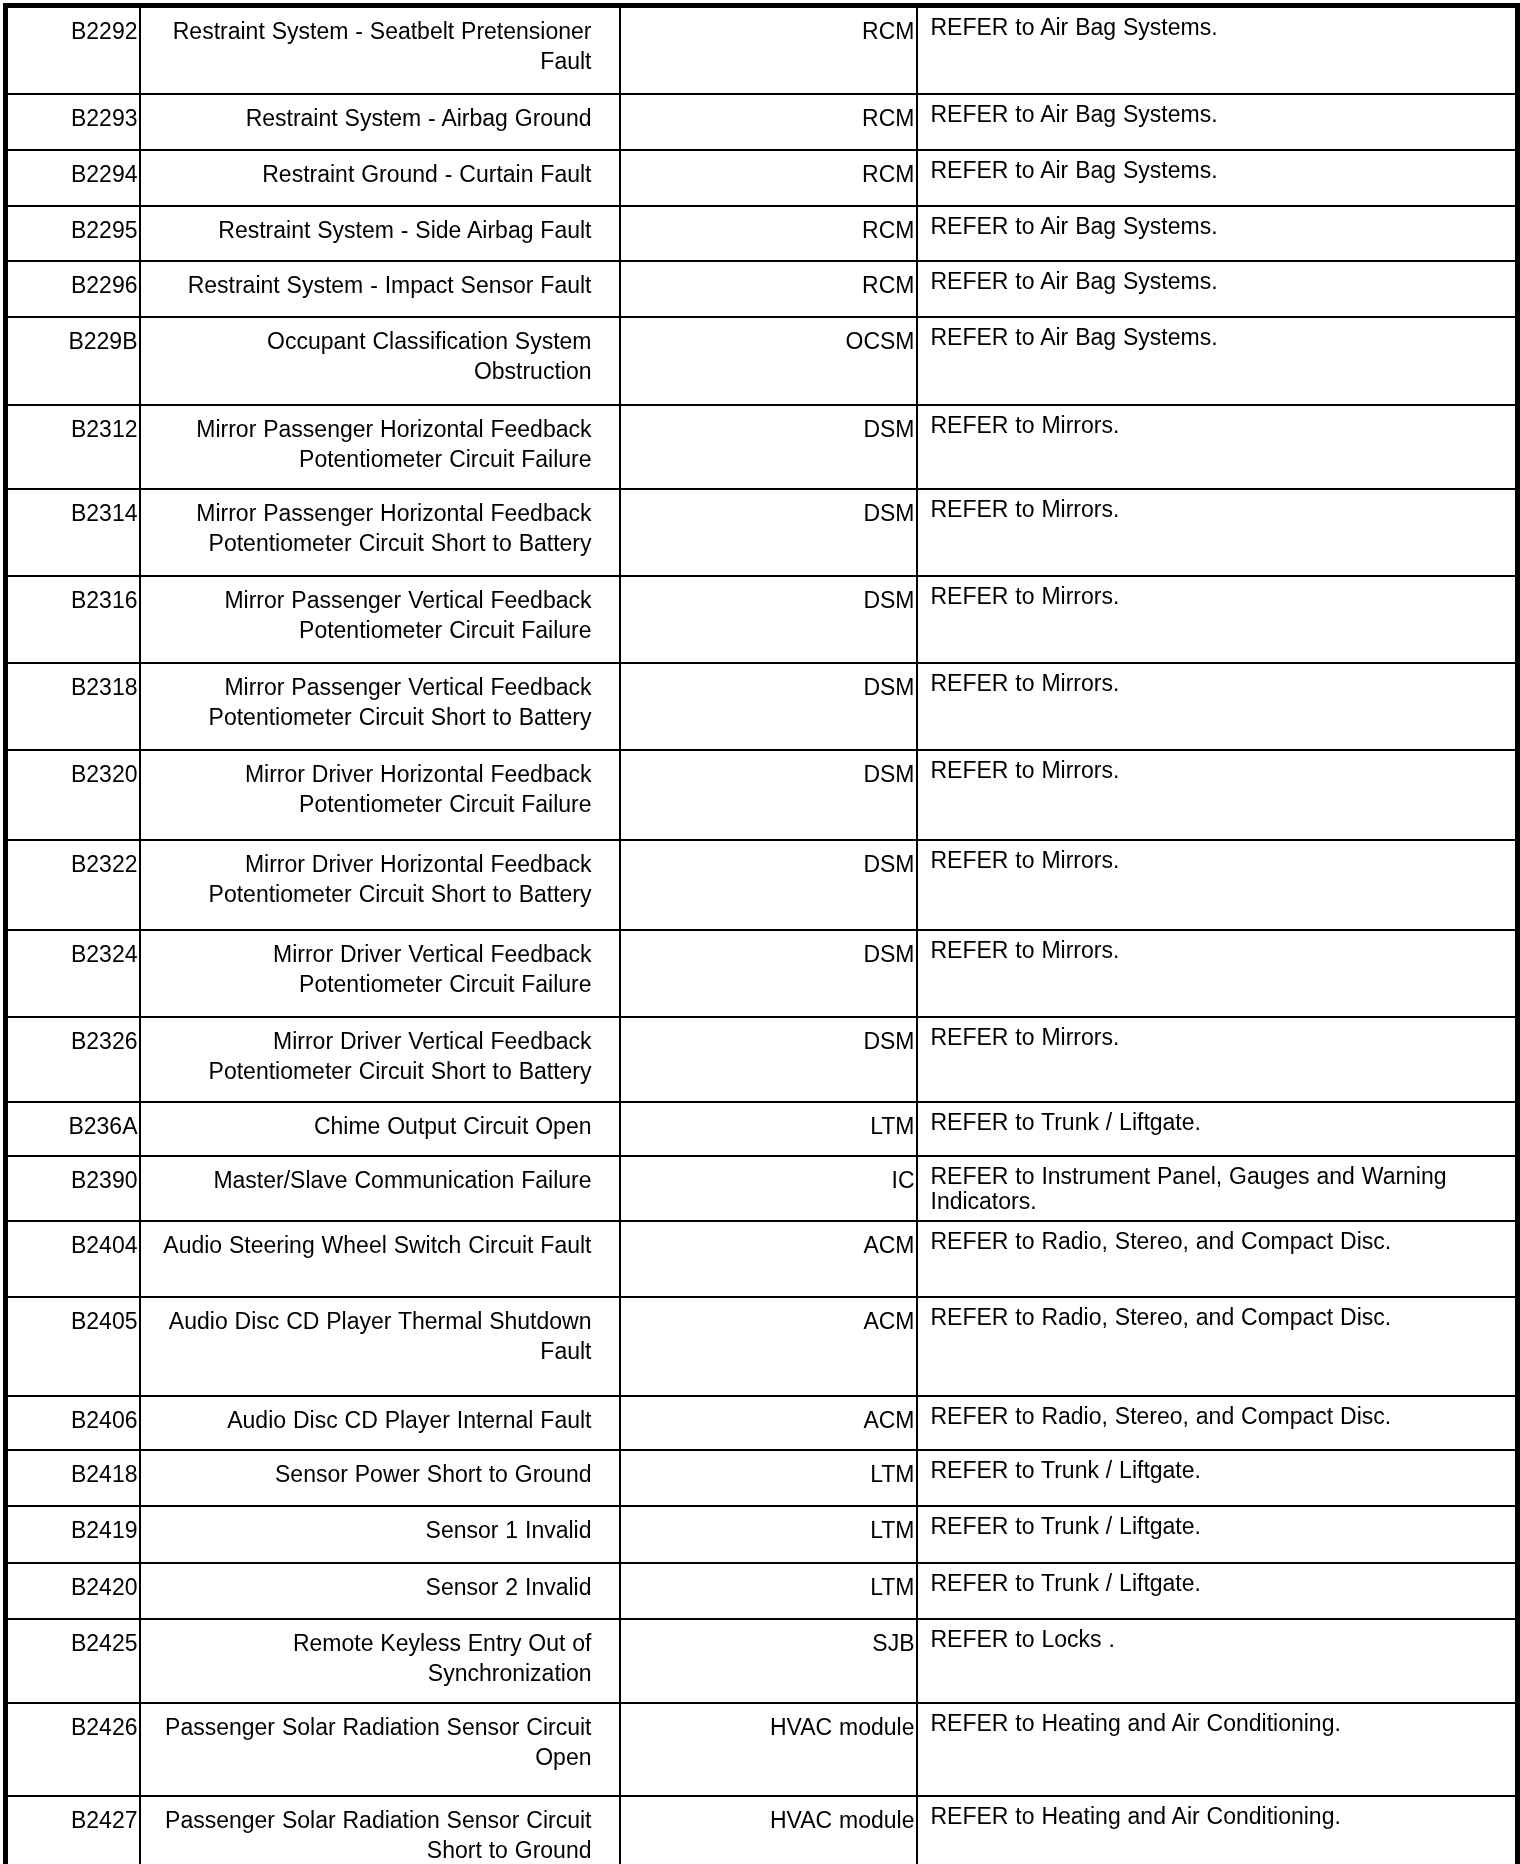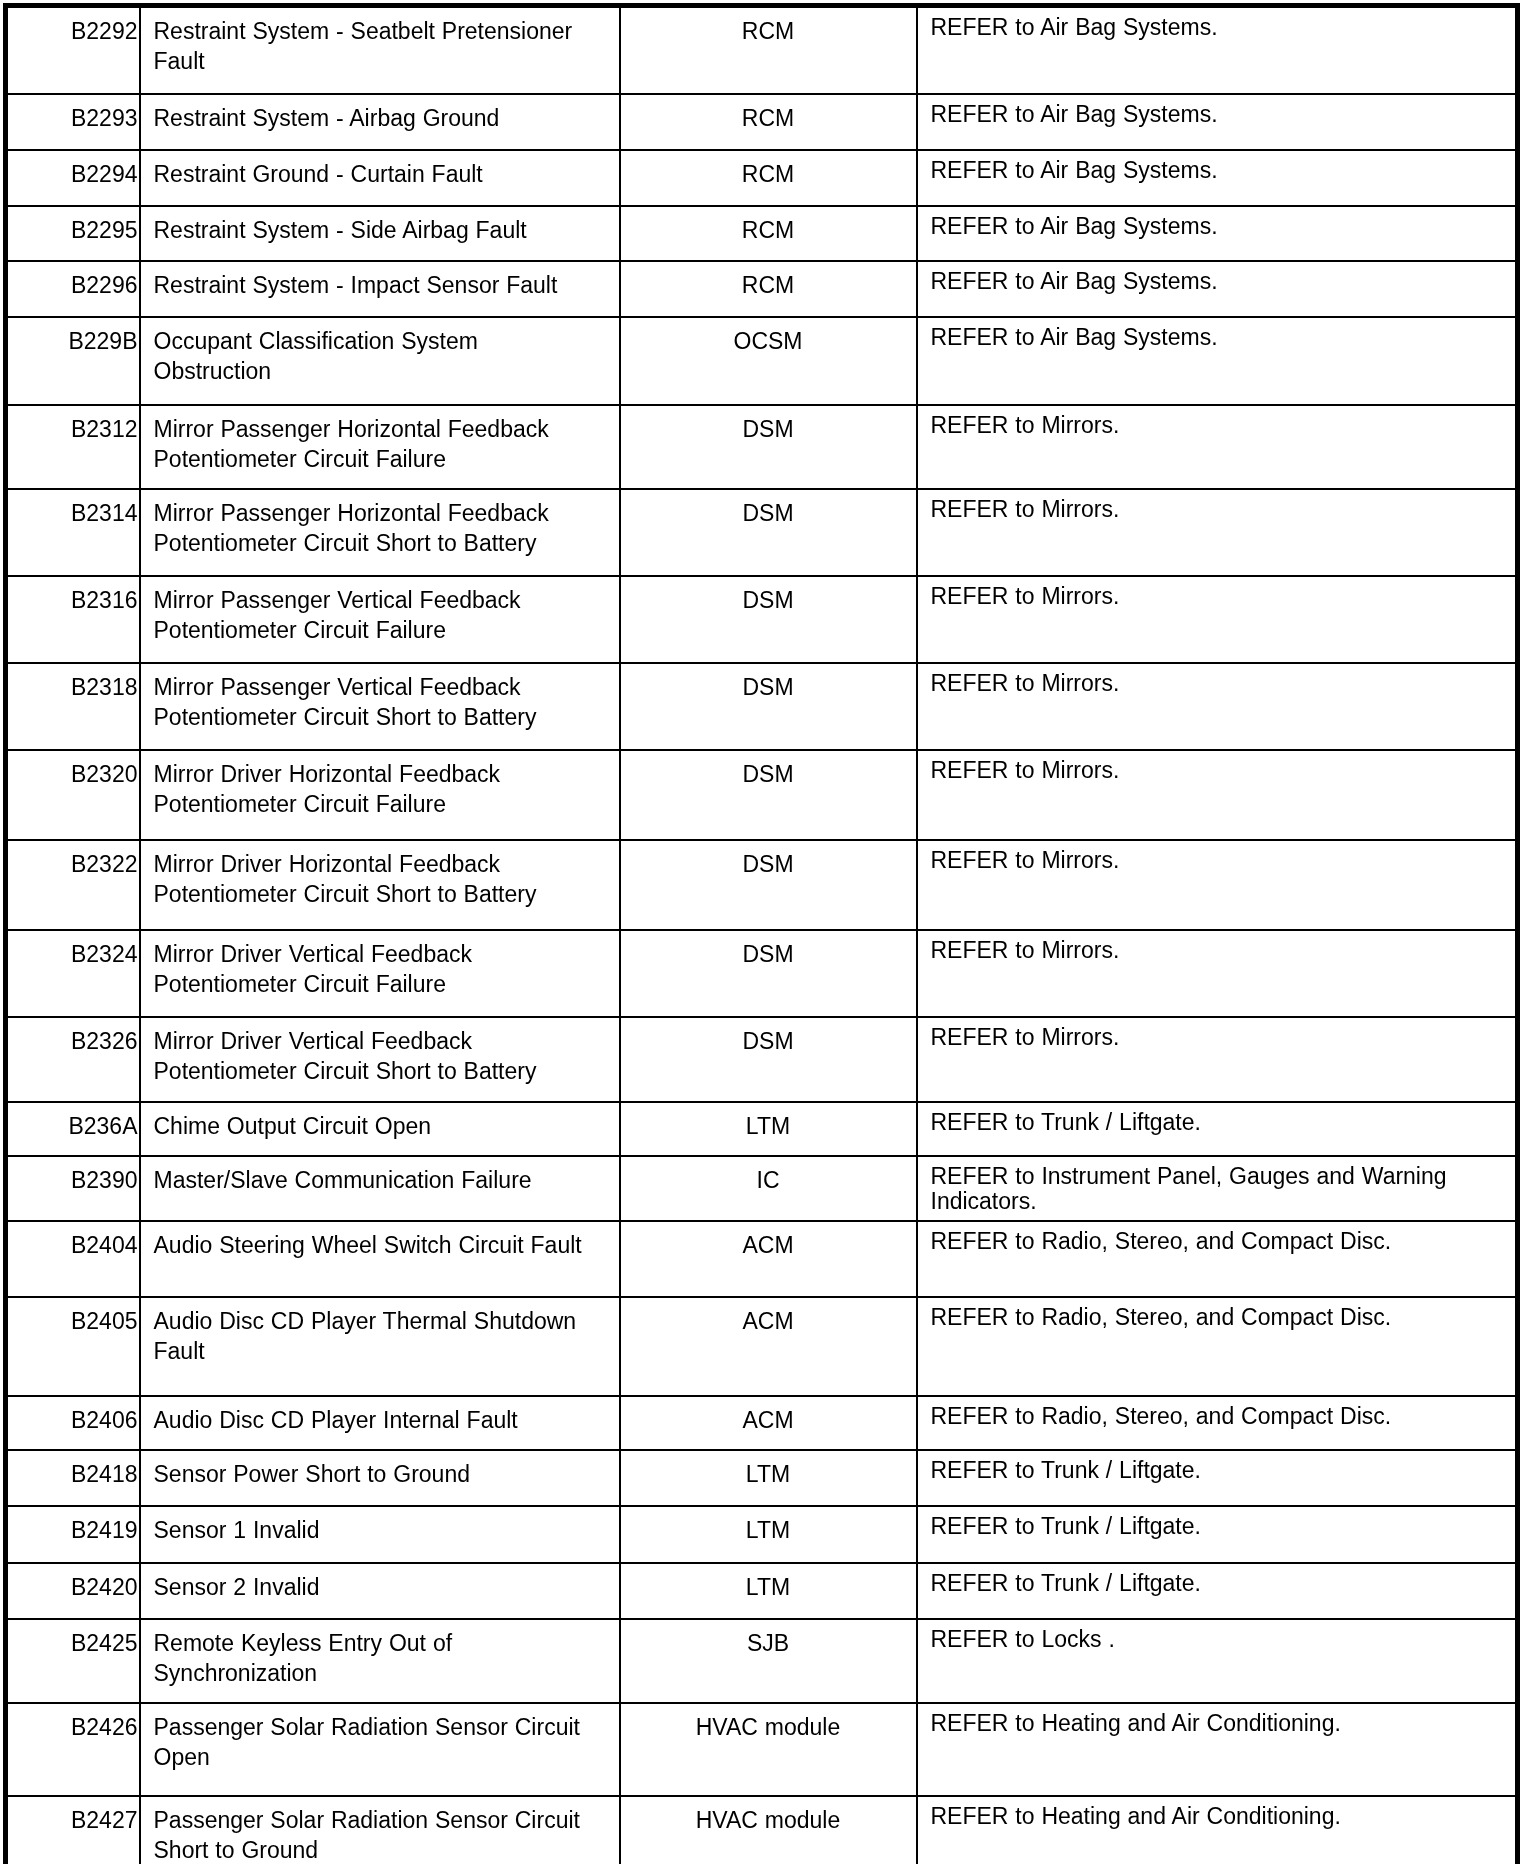--- a/index.html
+++ b/index.html
@@ -19,22 +19,22 @@
     border:2px solid #000;
     vertical-align:top;
     font-family:"Liberation Sans","DejaVu Sans",sans-serif;
     font-size:23px;
     color:#000;
     line-height:30px;
     overflow:hidden;
     word-spacing:0.5px;
   }
   td.code{ text-align:right; padding-top:8px; }
-  td.desc{ padding:8px 27px 0 13px; }
-  td.mod { text-align:center; padding-top:8px; }
+  td.desc{ padding:8px 27px 0 19px;text-align:right; }
+  td.mod { text-align:right; padding-top:8px; }
   td.act { padding:7px 8px 0 13px; line-height:25px; }
 
   
   #rows tr:nth-child(1) td{height:76px}
   #rows tr:nth-child(2) td,
   #rows tr:nth-child(3) td,
   #rows tr:nth-child(5) td{height:45px}
   #rows tr:nth-child(4) td{height:44px}
   #rows tr:nth-child(6) td{height:77px}
   #rows tr:nth-child(7) td{height:73px}

